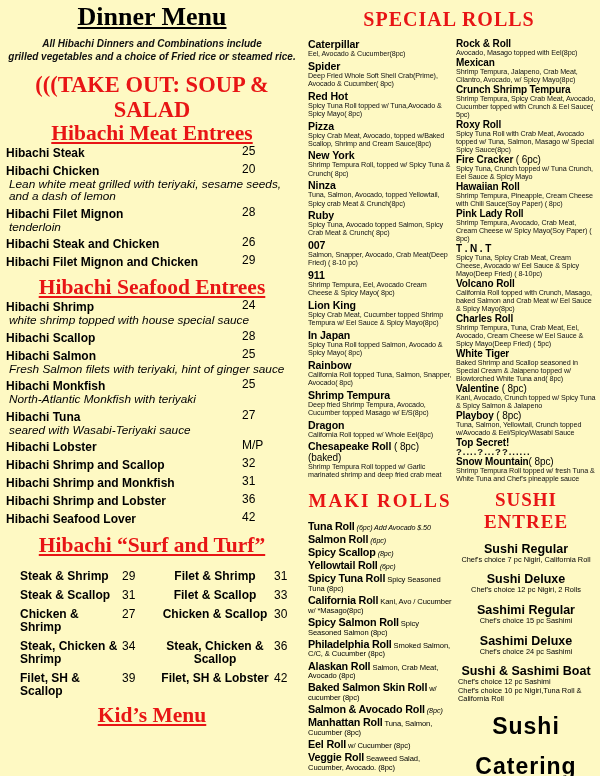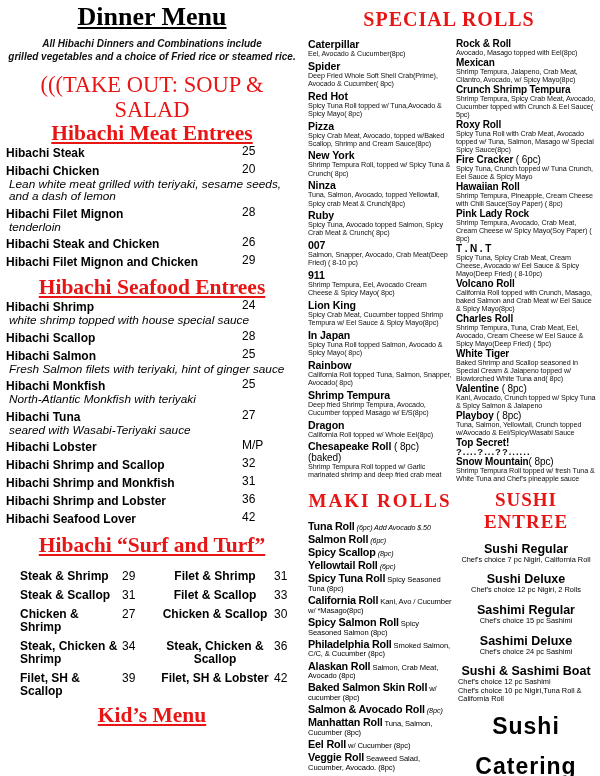--- a/index.html
+++ b/index.html
@@ -1,31 +1,31 @@
 <!DOCTYPE html>
 <html><head>
 <meta charset="utf-8">
 <style>
   * { margin:0; padding:0; box-sizing:border-box; }
   body { background:#888; }
   .page {
     width:600px; height:776px; position:relative; margin:0 auto;
-    background:#ffffff; overflow:hidden; color:#000;
+    background:#fef9c3; overflow:hidden; color:#000;
     font-family:"Liberation Sans", sans-serif;
   }
   
   .left-col { position:absolute; left:6px; top:2px; width:292px; }
   .menu-title {
     font-family:"Liberation Serif", serif; font-size:26px; font-weight:bold;
     text-align:center; text-decoration:underline; margin-bottom:5px;
   }
   .subtitle { font-size:10px; font-style:italic; font-weight:bold; text-align:center; line-height:1.3; color:#111; }
   .takeout {
     font-family:"Liberation Serif", serif; color:#e81515; font-size:22.5px;
-    text-align:center; line-height:1.12; margin-top:9px;
+    text-align:center; line-height:1.12; margin-top:9px;font-weight:bold;
   }
   .red-heading {
     font-family:"Liberation Serif", serif; color:#e81515; font-size:21.5px;
     text-align:center; text-decoration:underline; line-height:1.05;
   }
   .entree { margin-bottom:3px; }
   .entree-row { position:relative; line-height:13px; }
   .entree-name { font-weight:bold; font-size:12px; }
   .entree-price { position:absolute; left:236px; top:0; font-size:12px; }
   .entree-desc { font-size:11.8px; font-style:italic; line-height:12.5px; padding-left:3px; }
@@ -404,21 +404,21 @@
               <div class="roll-name"><span>Fire Cracker</span><span class="roll-suffix"> ( 6pc)</span></div>
               <div class="roll-desc">Spicy Tuna, Crunch topped w/ Tuna Crunch, Eel Sauce &amp; Spicy Mayo</div>
             </div>
 
             <div class="roll">
               <div class="roll-name"><span>Hawaiian Roll</span><span class="roll-suffix"></span></div>
               <div class="roll-desc">Shrimp Tempura, Pineapple, Cream Cheese with Chili Sauce(Soy Paper) ( 8pc)</div>
             </div>
 
             <div class="roll">
-              <div class="roll-name"><span>Pink Lady Rock</span><span class="roll-suffix"></span></div>
+              <div class="roll-name"><span>Pink Lady Roll</span><span class="roll-suffix"></span></div>
               <div class="roll-desc">Shrimp Tempura, Avocado, Crab Meat, Cream Cheese w/ Spicy Mayo(Soy Paper) ( 8pc)</div>
             </div>
 
             <div class="roll">
               <div class="roll-name"><span>T . N . T</span><span class="roll-suffix"></span></div>
               <div class="roll-desc">Spicy Tuna, Spicy Crab Meat, Cream Cheese, Avocado w/ Eel Sauce &amp; Spicy Mayo(Deep Fried) ( 8-10pc)</div>
             </div>
 
             <div class="roll">
               <div class="roll-name"><span>Volcano Roll</span><span class="roll-suffix"></span></div>

